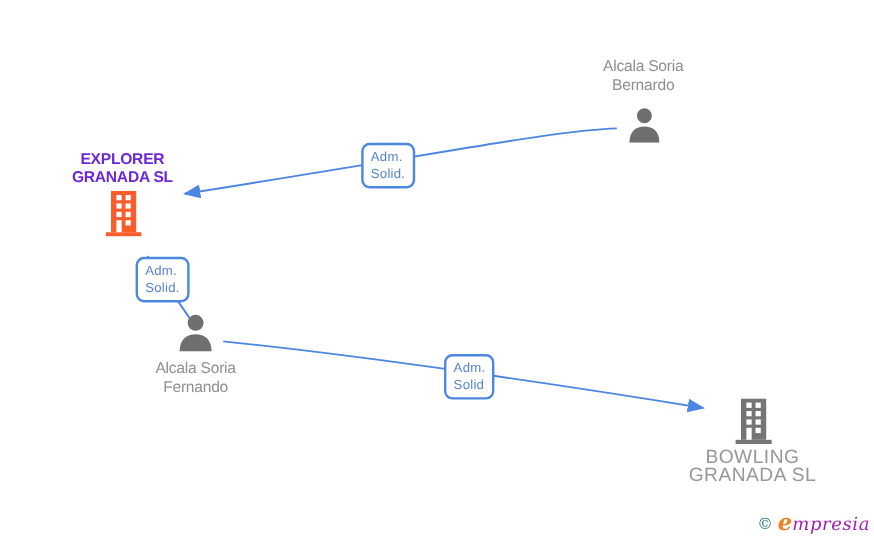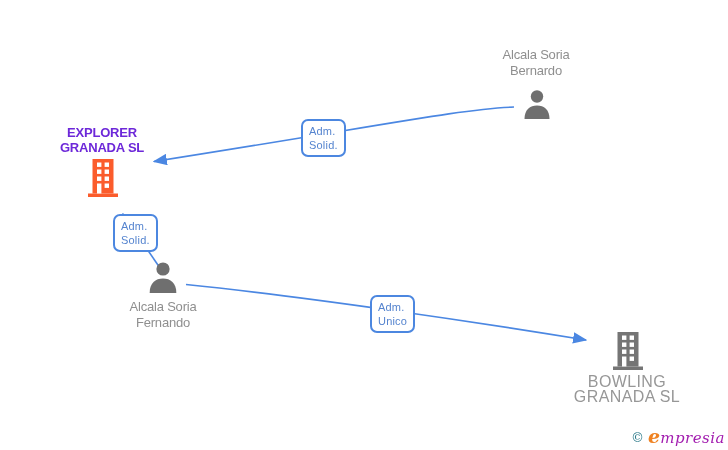--- a/index.html
+++ b/index.html
@@ -61,21 +61,21 @@
   <div class="edge-label" style="left:301px;top:119px;">
     <span>Adm.</span>
     <span>Solid.</span>
   </div>
   <div class="edge-label" style="left:113px;top:214px;">
     <span>Adm.</span>
     <span>Solid.</span>
   </div>
   <div class="edge-label" style="left:370px;top:295px;">
     <span>Adm.</span>
-    <span>Unico</span>
+    <span>Solid</span>
   </div>
 
   <div class="node-label label-bernardo">
     <span>Alcala Soria</span>
     <span>Bernardo</span>
   </div>
   <div class="node icon-bernardo">
     <svg width="30" height="30" viewBox="0 0 30 30">
       <circle cx="15" cy="7.5" r="6.2" fill="#6f6f6f"></circle>
       <path d="M2.5,30 C2.5,20.5 8,16.5 15,16.5 C22,16.5 27.5,20.5 27.5,30 Z" fill="#6f6f6f"></path>

